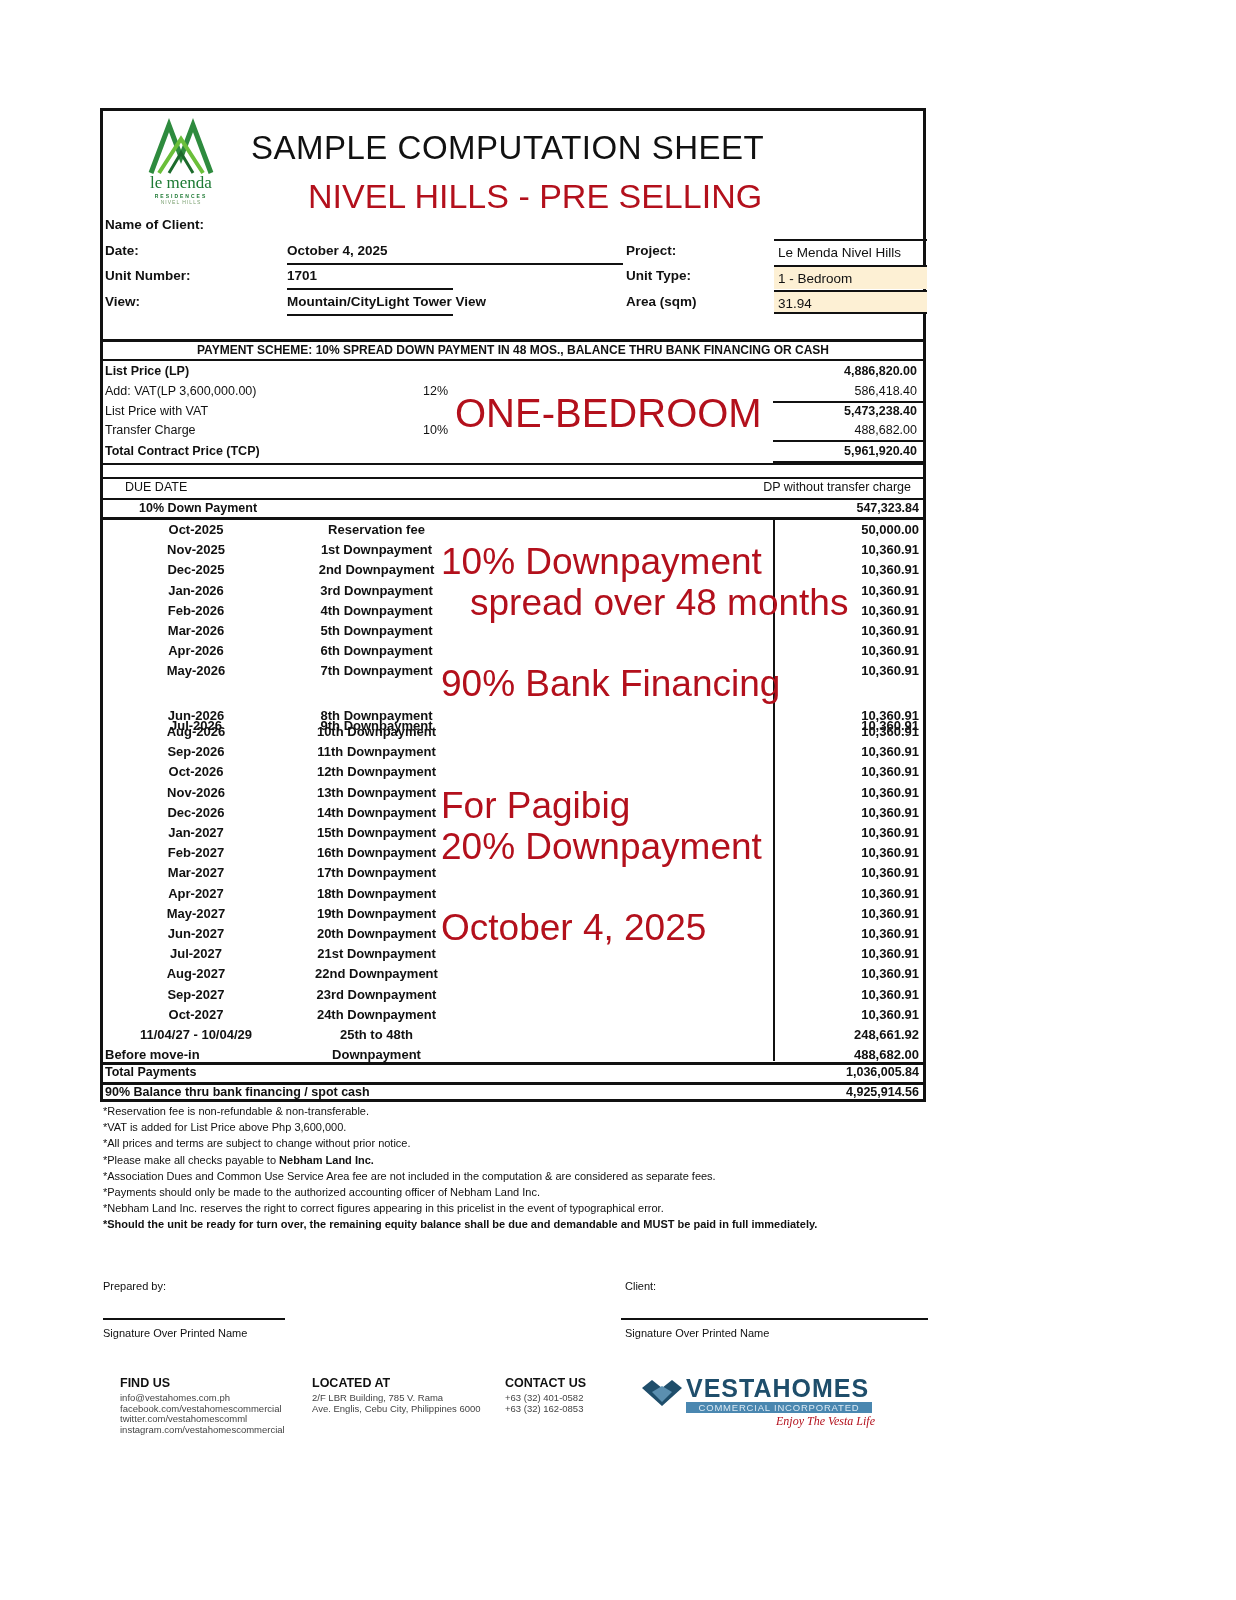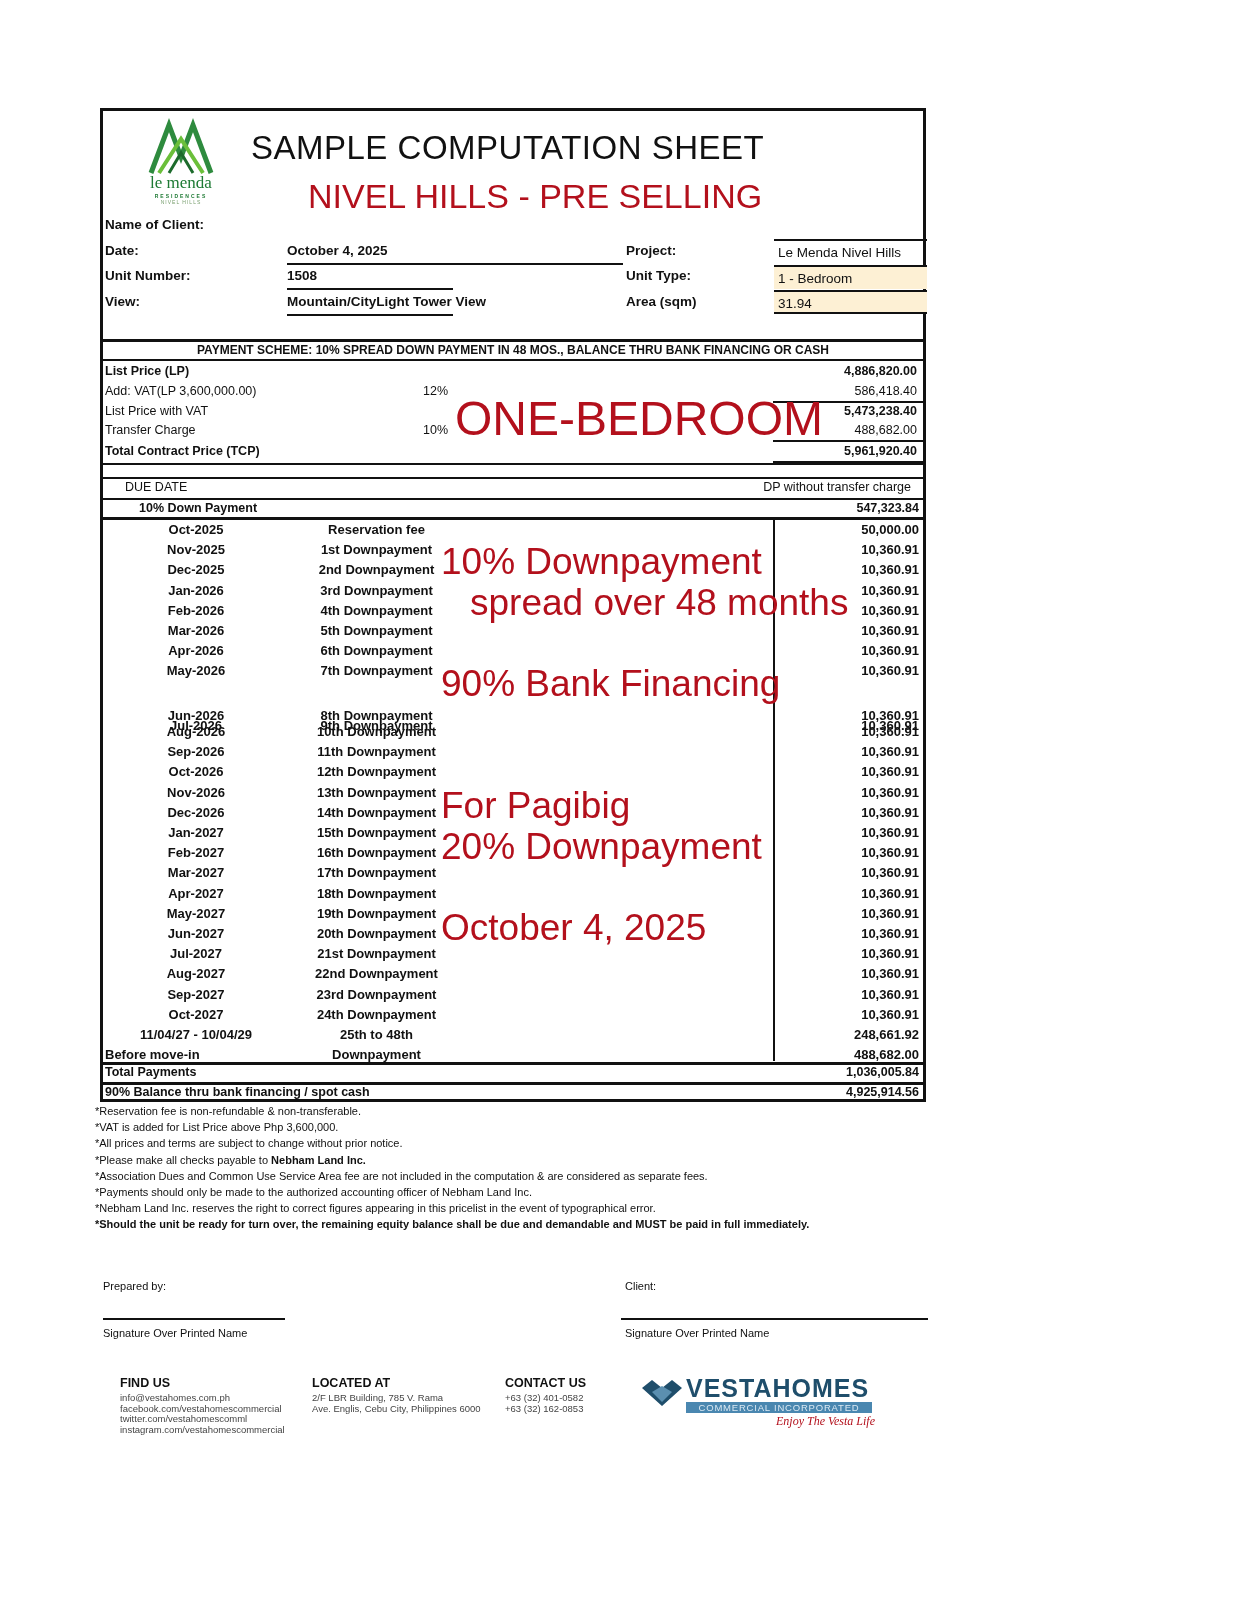--- a/index.html
+++ b/index.html
@@ -46,21 +46,21 @@
 
   <div class="abs title">SAMPLE COMPUTATION SHEET</div>
   <div class="abs subtitle">NIVEL HILLS - PRE SELLING</div>
 
   <div class="abs info-label" style="top:106px;">Name of Client:</div>
   <div class="abs info-label" style="top:132px;">Date:</div>
   <div class="abs info-label" style="top:157px;">Unit Number:</div>
   <div class="abs info-label" style="top:183px;">View:</div>
 
   <div class="abs info-val uline" style="left:184px;top:132px;width:336px;height:20px;">October 4, 2025</div>
-  <div class="abs info-val uline" style="left:184px;top:157px;width:166px;height:20px;">1508</div>
+  <div class="abs info-val uline" style="left:184px;top:157px;width:166px;height:20px;">1701</div>
   <div class="abs info-val uline" style="left:184px;top:183px;width:166px;height:20px;white-space:nowrap;">Mountain/CityLight Tower View</div>
 
   <div class="abs info-val" style="left:523px;top:132px;">Project:</div>
   <div class="abs info-val" style="left:523px;top:157px;">Unit Type:</div>
   <div class="abs info-val" style="left:523px;top:183px;">Area (sqm)</div>
 
   <div class="abs rbox" style="top:128px;border-top:2px solid #111;">Le Menda Nivel Hills</div>
   <div class="abs rbox" style="top:154px;background:#fdf0d4;border-top:2px solid #111;">1 - Bedroom</div>
   <div class="abs rbox" style="top:179px;background:#fdf0d4;border-top:2px solid #111;border-bottom:2px solid #111;">31.94</div>
 
@@ -85,21 +85,21 @@
     <span class="abs" style="left:318px;">10%</span>
     <span class="v">488,682.00</span>
   </div>
   <div class="abs" style="left:670px;width:152px;top:329px;border-top:2px solid #111;"></div>
   <div class="abs row b" style="top:330px;">
     <span>Total Contract Price (TCP)</span><span class="v">5,961,920.40</span>
   </div>
   <div class="abs" style="left:670px;width:152px;top:350px;border-top:2px solid #111;"></div>
   <div class="abs hline" style="top:352px;"></div>
 
-  <div class="abs overlay" style="left:352px;top:280px;font-size:48px;">ONE-BEDROOM</div>
+  <div class="abs overlay" style="left:352px;top:280px;font-size:40px;">ONE-BEDROOM</div>
 
   <div class="abs hline" style="top:366px;"></div>
   <div class="abs" style="left:22px;top:369px;font-size:12.5px;">DUE DATE</div>
   <div class="abs" style="right:12px;top:369px;font-size:12.5px;">DP without transfer charge</div>
   <div class="abs hline" style="top:387px;"></div>
   <div class="abs b" style="left:36px;top:390px;font-size:12.5px;">10% Down Payment</div>
   <div class="abs b" style="right:4px;top:390px;font-size:12.5px;">547,323.84</div>
   <div class="abs hline" style="top:406px;border-top-width:3px;"></div>
 
   <div class="abs" style="left:670px;top:408px;height:542px;border-left:2px solid #111;"></div>
@@ -249,21 +249,21 @@
   <div class="abs overlay" style="left:338px;top:796px;">October 4, 2025</div>
 
   <div class="abs hline" style="top:951px;border-top-width:3px;"></div>
   <div class="abs b" style="left:2px;top:954px;font-size:12.5px;">Total Payments</div>
   <div class="abs b" style="right:4px;top:954px;font-size:12.5px;">1,036,005.84</div>
   <div class="abs hline" style="top:971px;border-top-width:3px;"></div>
   <div class="abs b" style="left:2px;top:974px;font-size:12.5px;">90% Balance thru bank financing / spot cash</div>
   <div class="abs b" style="right:4px;top:974px;font-size:12.5px;">4,925,914.56</div>
 </div>
 
-<div class="abs" style="left:95px;top:1103px;" id="notes">
+<div class="abs" style="left:103px;top:1103px;" id="notes">
     <div class="note" style="font-size: 11px; line-height: 16.2px; white-space: nowrap;"><span>*Reservation fee is non-refundable &amp; non-transferable.</span><b></b></div>
     <div class="note" style="font-size: 11px; line-height: 16.2px; white-space: nowrap;"><span>*VAT is added for List Price above Php 3,600,000.</span><b></b></div>
     <div class="note" style="font-size: 11px; line-height: 16.2px; white-space: nowrap;"><span>*All prices and terms are subject to change without prior notice.</span><b></b></div>
     <div class="note" style="font-size: 11px; line-height: 16.2px; white-space: nowrap;"><span>*Please make all checks payable to </span><b>Nebham Land Inc.</b></div>
     <div class="note" style="font-size: 11px; line-height: 16.2px; white-space: nowrap;"><span>*Association Dues and Common Use Service Area fee are not included in the computation &amp; are considered as separate fees.</span><b></b></div>
     <div class="note" style="font-size: 11px; line-height: 16.2px; white-space: nowrap;"><span>*Payments should only be made to the authorized accounting officer of Nebham Land Inc.</span><b></b></div>
     <div class="note" style="font-size: 11px; line-height: 16.2px; white-space: nowrap;"><span>*Nebham Land Inc. reserves the right to correct figures appearing in this pricelist in the event of typographical error.</span><b></b></div>
     <div class="note" style="font-size: 11px; line-height: 16.2px; white-space: nowrap;"><span></span><b>*Should the unit be ready for turn over, the remaining equity balance shall be due and demandable and MUST be paid in full immediately.</b></div>
   </div>
 

